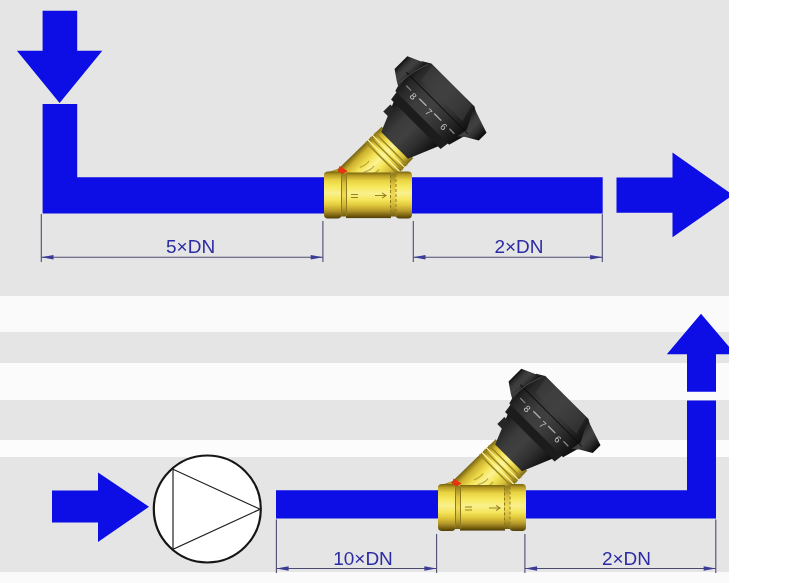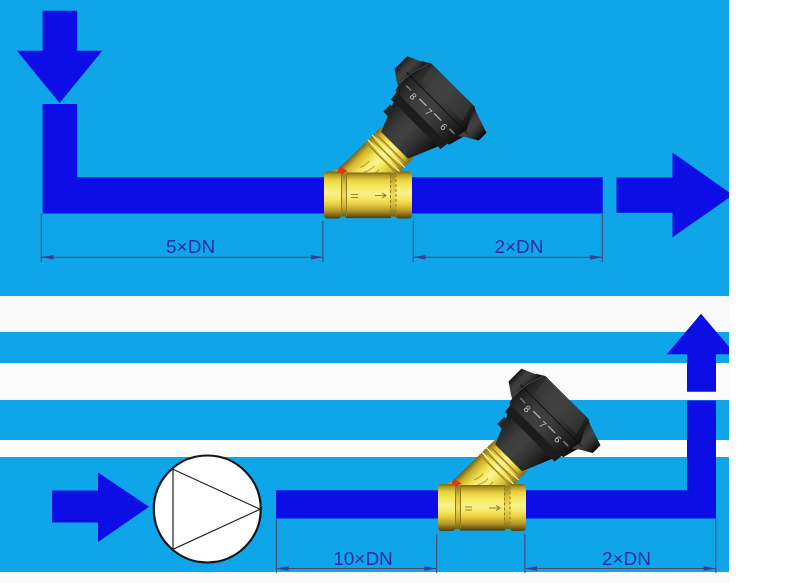--- a/index.html
+++ b/index.html
@@ -1,16 +1,16 @@
 <!DOCTYPE html>
 <html><head>
 <meta charset="utf-8">
 <style>
 html,body{margin:0;padding:0;background:#ffffff;}
-#wrap{width:729px;height:583px;position:relative;overflow:hidden;background:#0ea5e9;}
+#wrap{width:729px;height:583px;position:relative;overflow:hidden;background:#e5e5e5;}
 svg{display:block;}
 text{font-family:"Liberation Sans", sans-serif;}
 </style>
 </head>
 <body>
 <div id="wrap">
 <svg width="787" height="583" viewBox="0 0 787 583">
 <defs>
   <linearGradient id="gBody" x1="0" y1="0" x2="0" y2="1">
     <stop offset="0" stop-color="#77650f"></stop>

